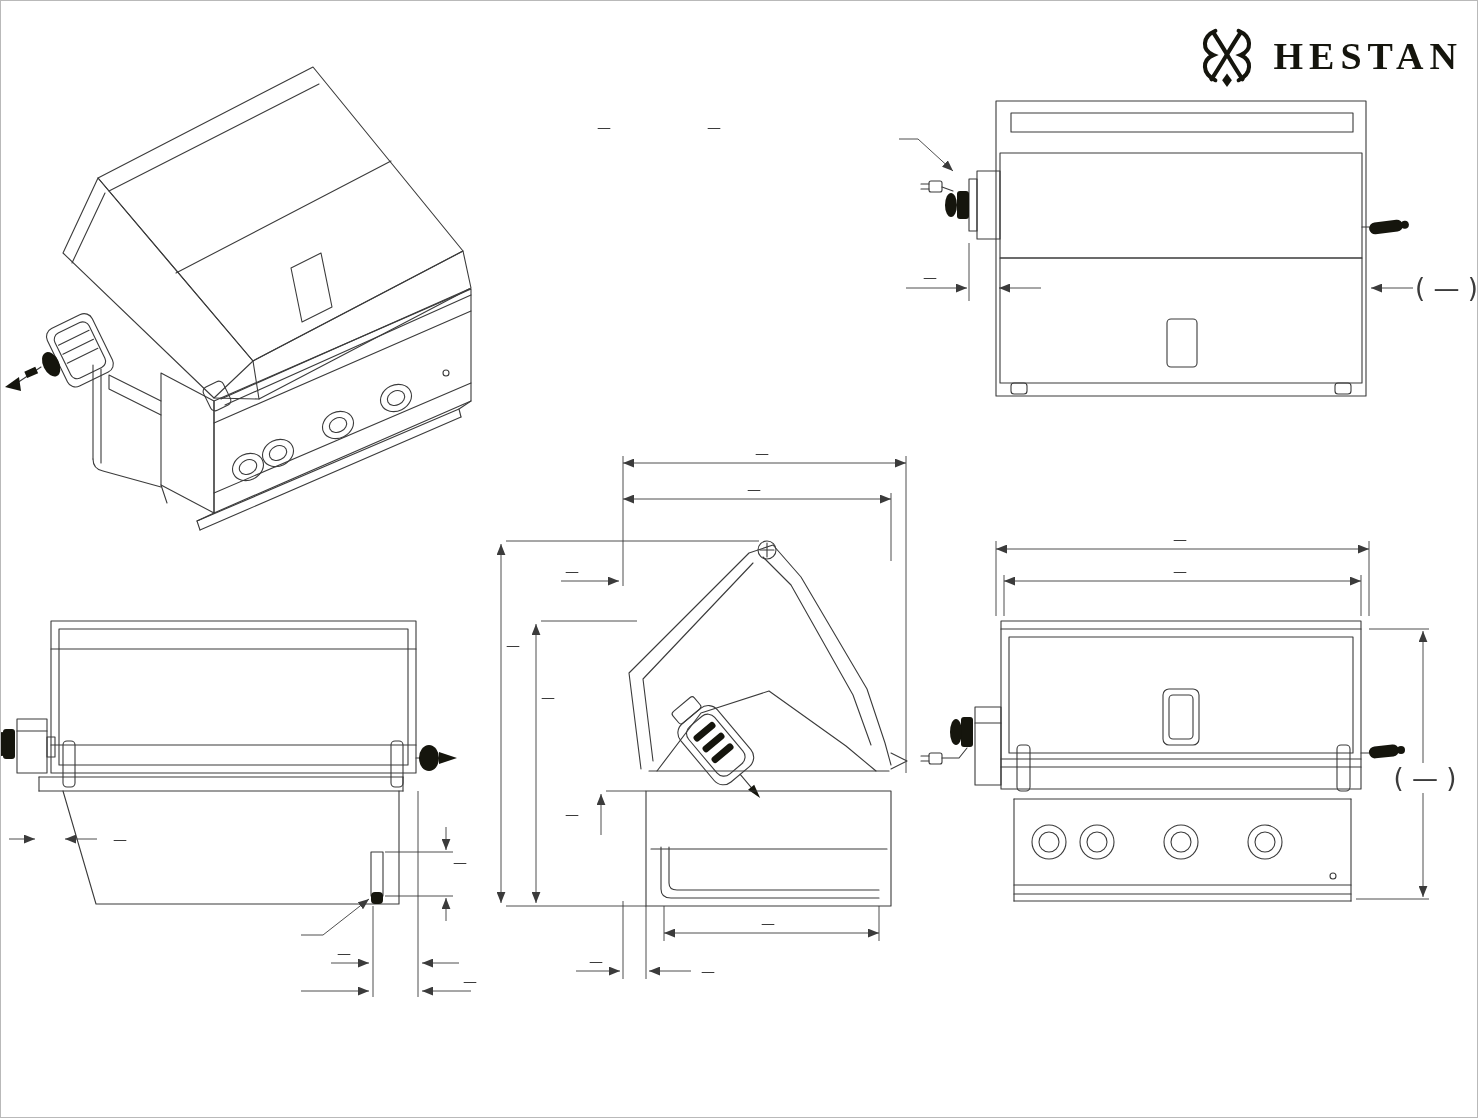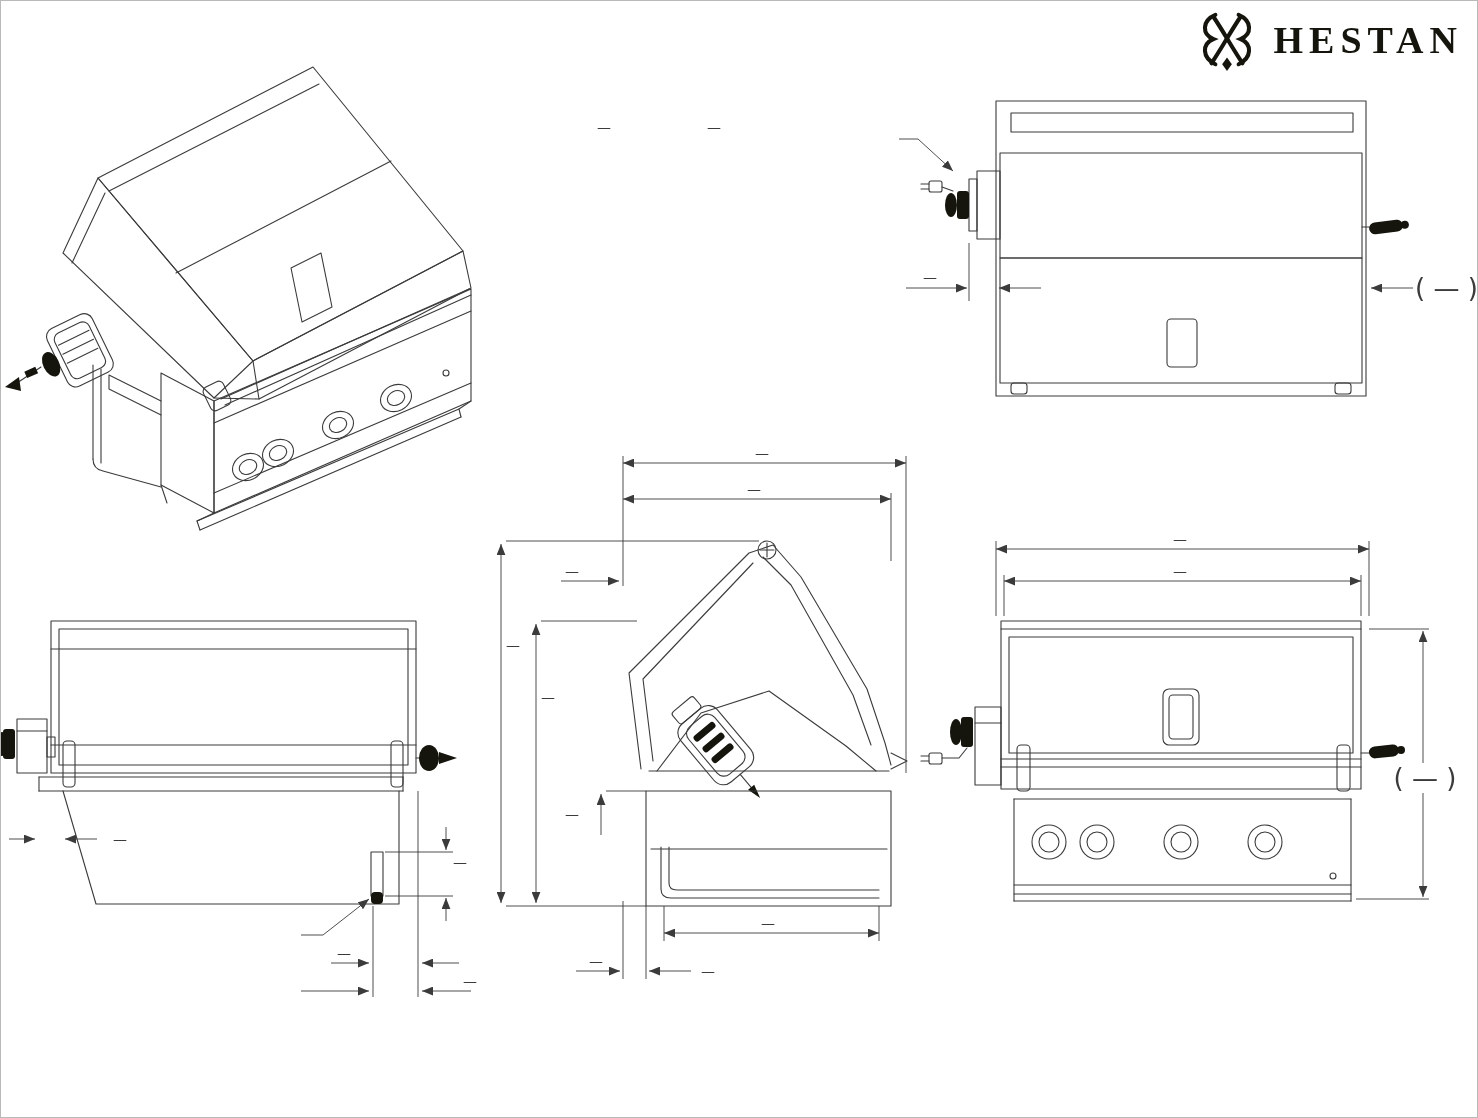--- a/index.html
+++ b/index.html
@@ -9,21 +9,21 @@
     position:relative; width:1478px; height:1118px;
     background:var(--bg); border:1px solid var(--border); overflow:hidden;
   }
   svg.drawing { position:absolute; left:0; top:0; color:var(--ink); }
   .ln  { fill:none; stroke:currentColor; stroke-width:1.1; stroke-linejoin:round; stroke-linecap:round; }
   .dim { fill:none; stroke:currentColor; stroke-width:0.9; }
   .fillB { fill:#15150d; stroke:none; }
   text.dash  { font:14px "DejaVu Sans", sans-serif; fill:currentColor; }
   text.paren { font:26px "DejaVu Sans", sans-serif; fill:currentColor; }
   .logo {
-    position:absolute; top:8px; right:14px;
+    position:absolute; top:24px; right:14px;
     display:flex; align-items:center; gap:10px; z-index:5;
   }
   .brand {
     font-family:"Liberation Serif", serif; font-weight:700;
     font-size:38px; letter-spacing:6px; color:#15150d; line-height:1;
   }
 </style>
 </head>
 <body>
 

